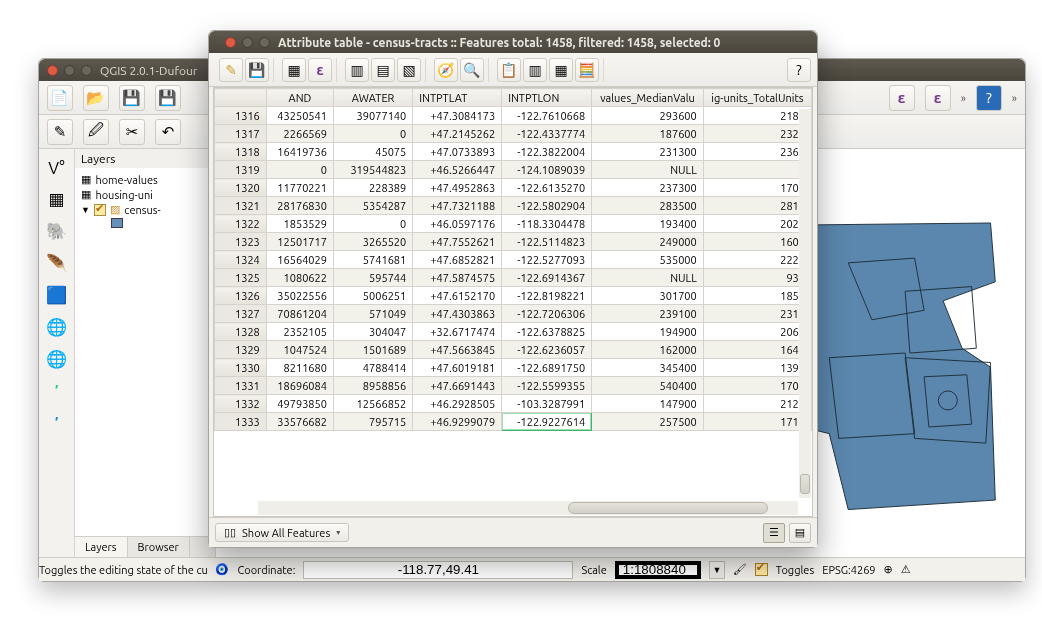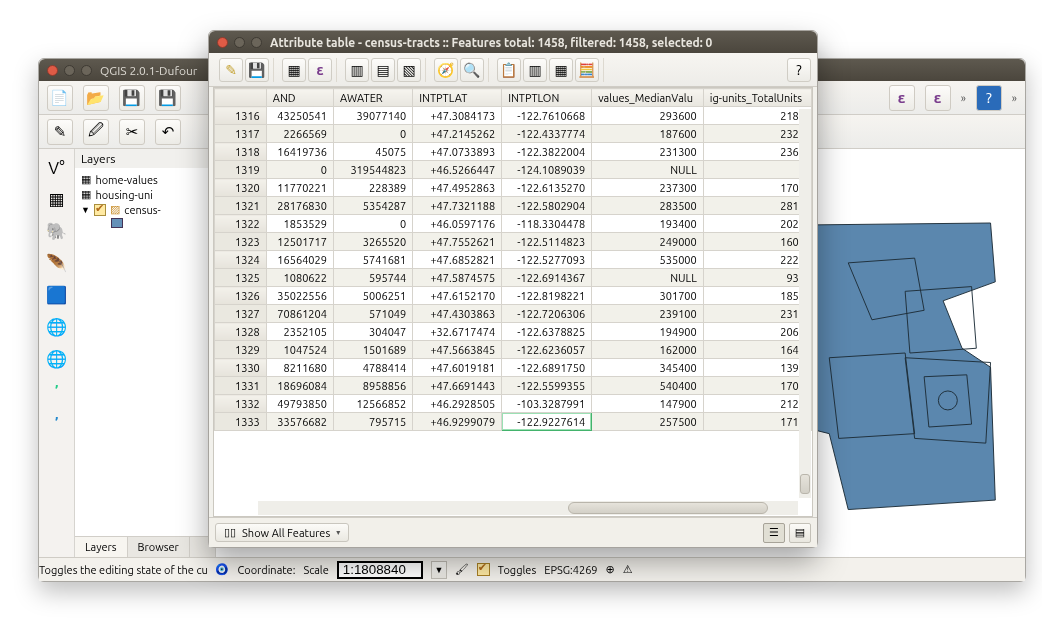--- a/index.html
+++ b/index.html
@@ -100,21 +100,21 @@
     background:#f3f1ec;
     display:flex; align-items:center; gap:8px; padding:0 0;
     font-size:11px;
   }
   .statusbar input.coord {
     height:18px; width:270px; text-align:center;
     border:1px solid #bfbcb4; background:#fff;
   }
   .statusbar input.scale {
     height:18px; width:86px; text-align:left;
-    border:2px solid #000000; background:#fff; padding:0 4px;
+    border:4px solid #000000; background:#fff; padding:0 4px;
   }
   .statusbar .stepbtn{width:16px;height:18px;border:1px solid #bfbcb4;background:linear-gradient(#fafaf7,#e7e5df);font-size:9px;display:flex;align-items:center;justify-content:center;}
   .statusbar .chkrender{width:13px;height:13px;border:1px solid #a98126;background:#ffeaa3;position:relative;}
   .statusbar .chkrender::after{content:"✔";position:absolute;top:-3px;left:0;font-size:11px;color:#b06a1b;}
 
   
   .attr-window {
     position: absolute;
     left: 208px; top: 30px;
     width: 610px; height: 518px;
@@ -123,21 +123,21 @@
     border-radius:6px;
     box-shadow: 0 14px 30px rgba(0,0,0,.35);
     display:flex; flex-direction:column;
     z-index: 10;
   }
   .attr-window .titlebar {
     height:22px;
     background: linear-gradient(#5e594f,#4b463d);
     border-radius:6px 6px 0 0;
     color:#e9e6df;
-    display:flex; align-items:center; padding:0 8px; gap:8px;
+    display:flex; align-items:center; padding:0 16px; gap:8px;
     font-size:12px; font-weight:bold;
     white-space:nowrap; overflow:hidden;
   }
   .attr-toolbar {
     height:34px;
     display:flex; align-items:center;
     padding:3px 6px; gap:4px;
     background: linear-gradient(#f7f5f1,#edece8);
     border-bottom:1px solid #cfccc5;
   }
@@ -158,21 +158,21 @@
   table.grid th, table.grid td {
     border:1px solid #d6d3cc;
     padding:2px 6px;
     height:18px;
     white-space:nowrap;
     overflow:hidden;
   }
   table.grid th {
     background:linear-gradient(#f6f4ef,#e8e6df);
     font-weight:normal;
-    text-align:left;
+    text-align:center;
     position:sticky; top:0;
   }
   table.grid th.rowh, table.grid td.rowh {
     background:linear-gradient(#f3f1eb,#e6e3db);
     text-align:center;
     width:42px;
     padding-left:20px;
   }
   table.grid td { text-align:right; background:#fff;}
   table.grid tr:nth-child(even) td { background:#f2f1ea;}
@@ -299,20 +299,21 @@
           <circle cx="745" cy="265" r="10" fill="none"></circle>
         </g>
       </svg>
     </div>
   </div>
 
   <div class="statusbar">
     <span>Toggles the editing state of the cu</span>
     <span>🧿</span>
     <span>Coordinate:</span>
+    <input class="coord" value="-118.77,49.41" style="">
     <span>Scale</span>
     <input class="scale" value="1:1808840" style="">
     <div class="stepbtn">▼</div>
     <span>🖌</span>
     <span class="chkrender"></span>
     <span>Toggles</span>
     <span>EPSG:4269</span>
     <span>⊕</span>
     <span>⚠</span>
   </div>

